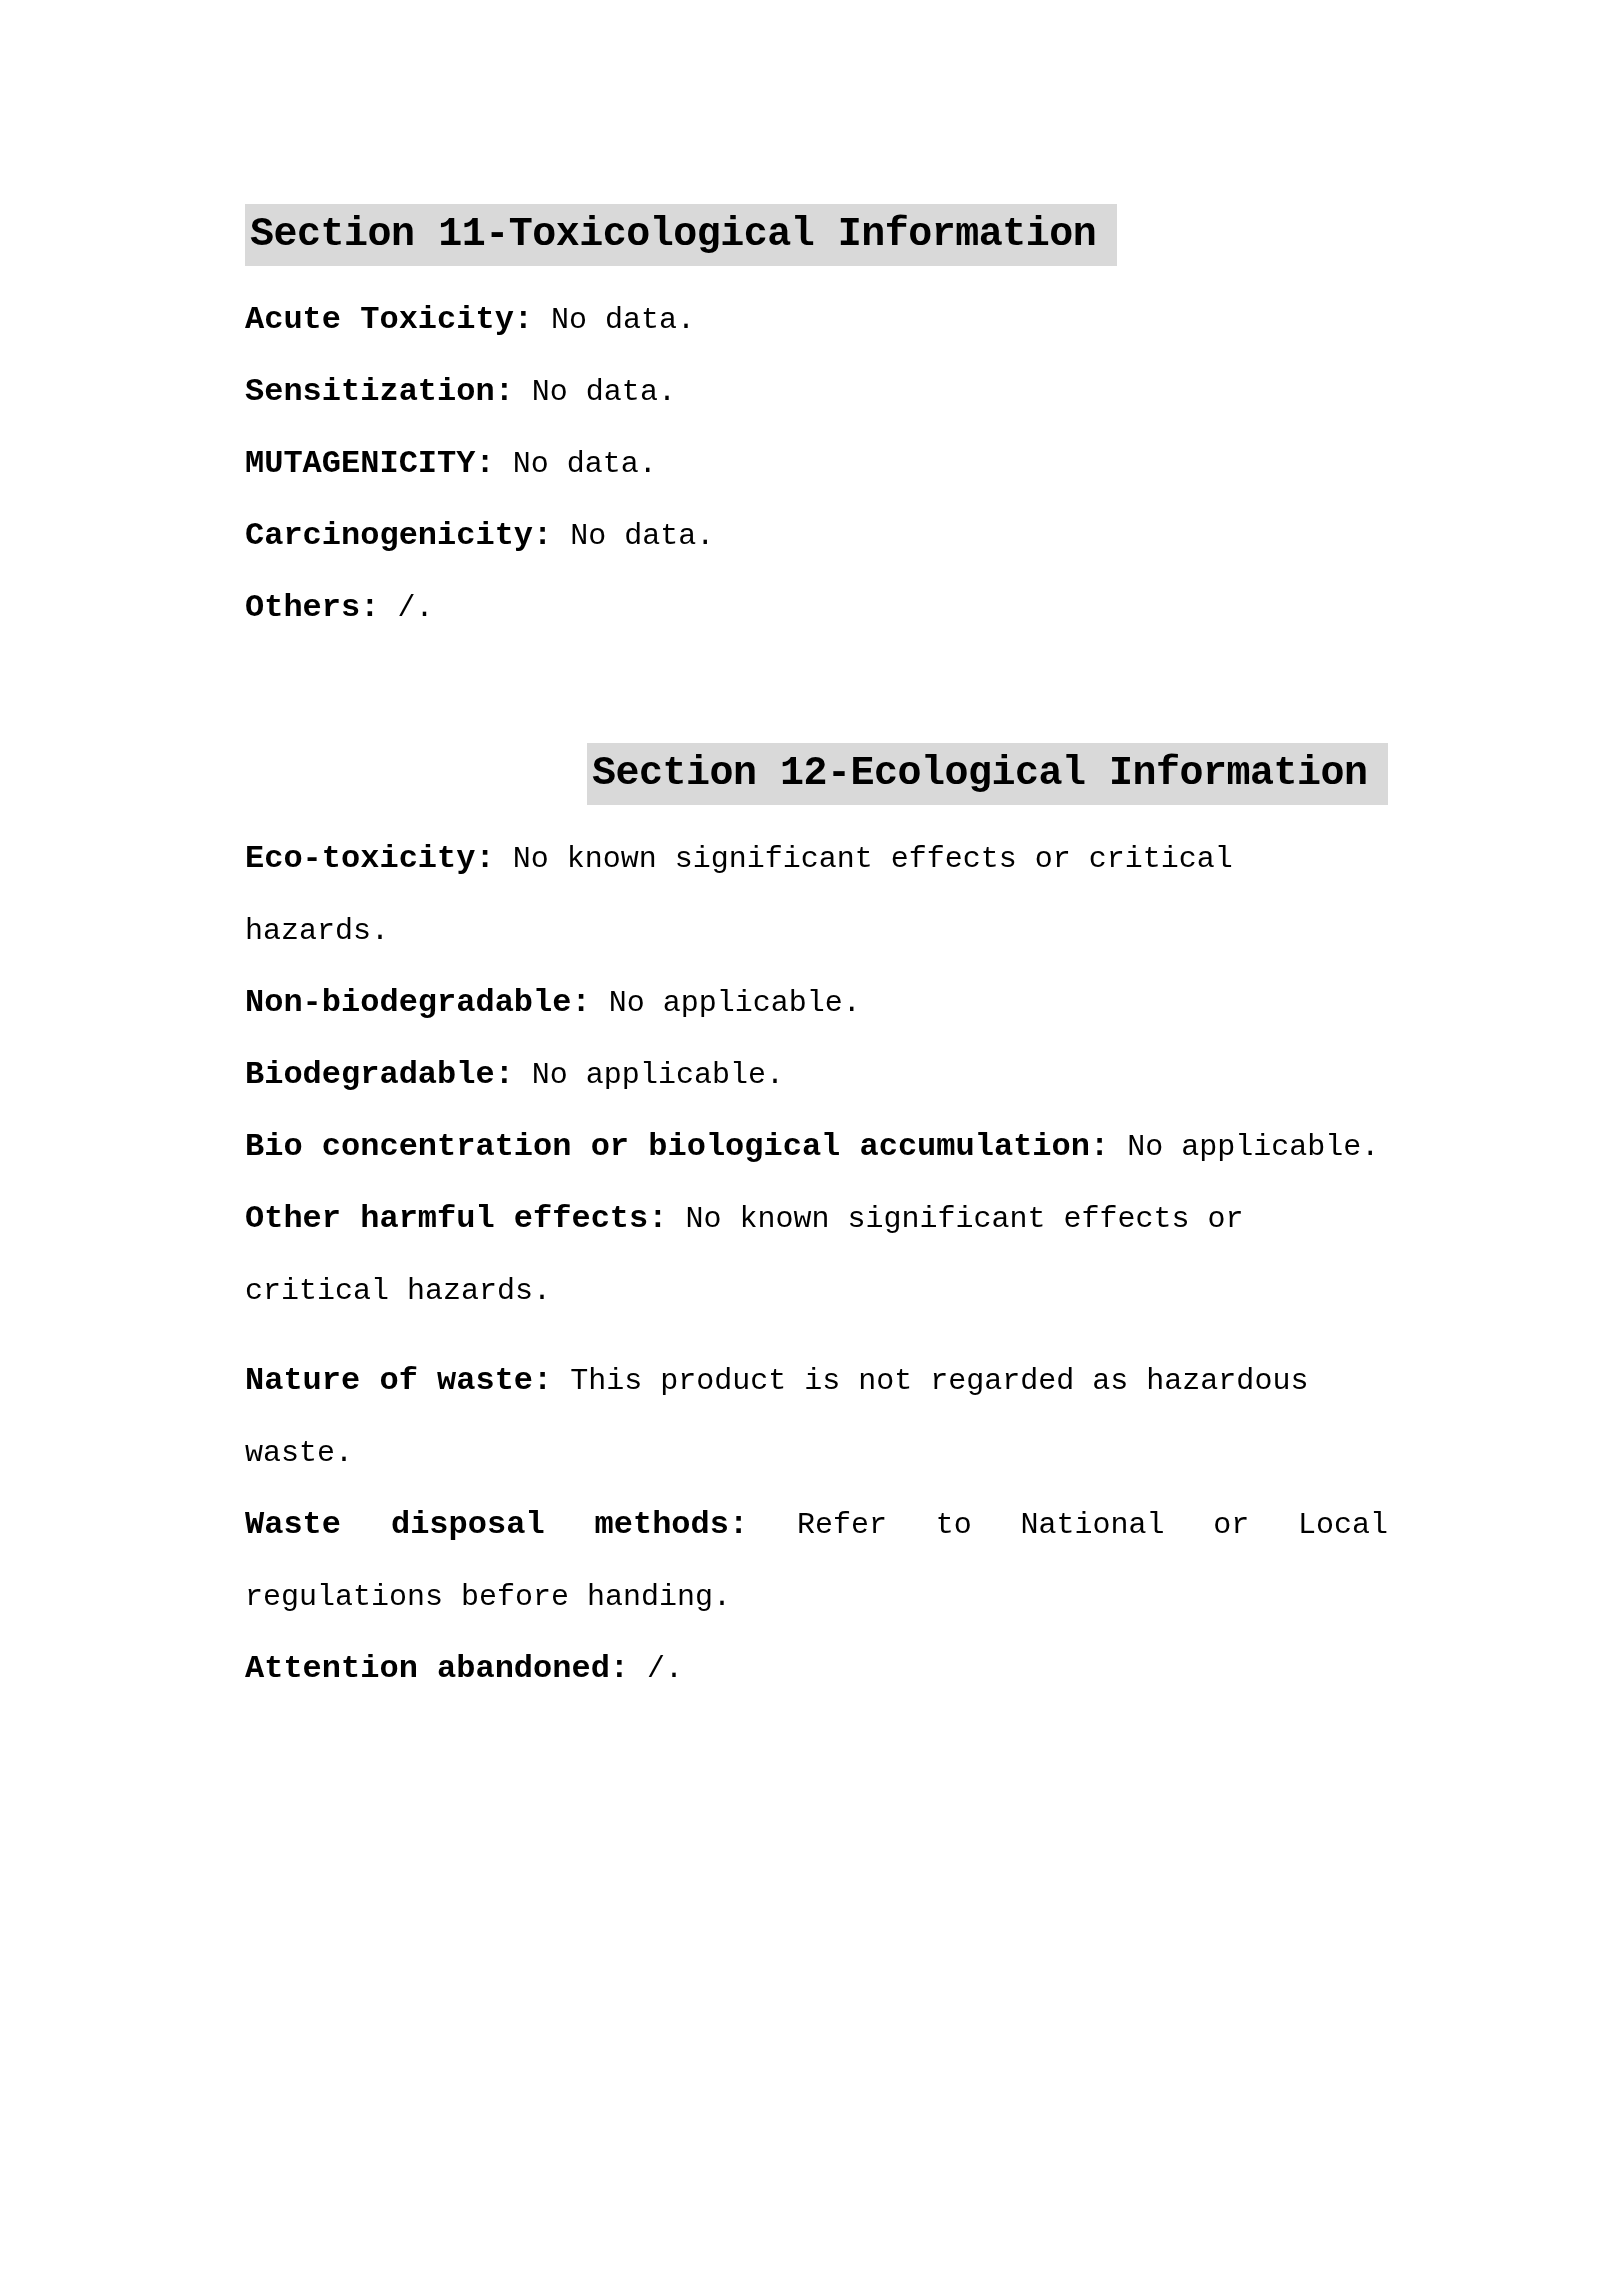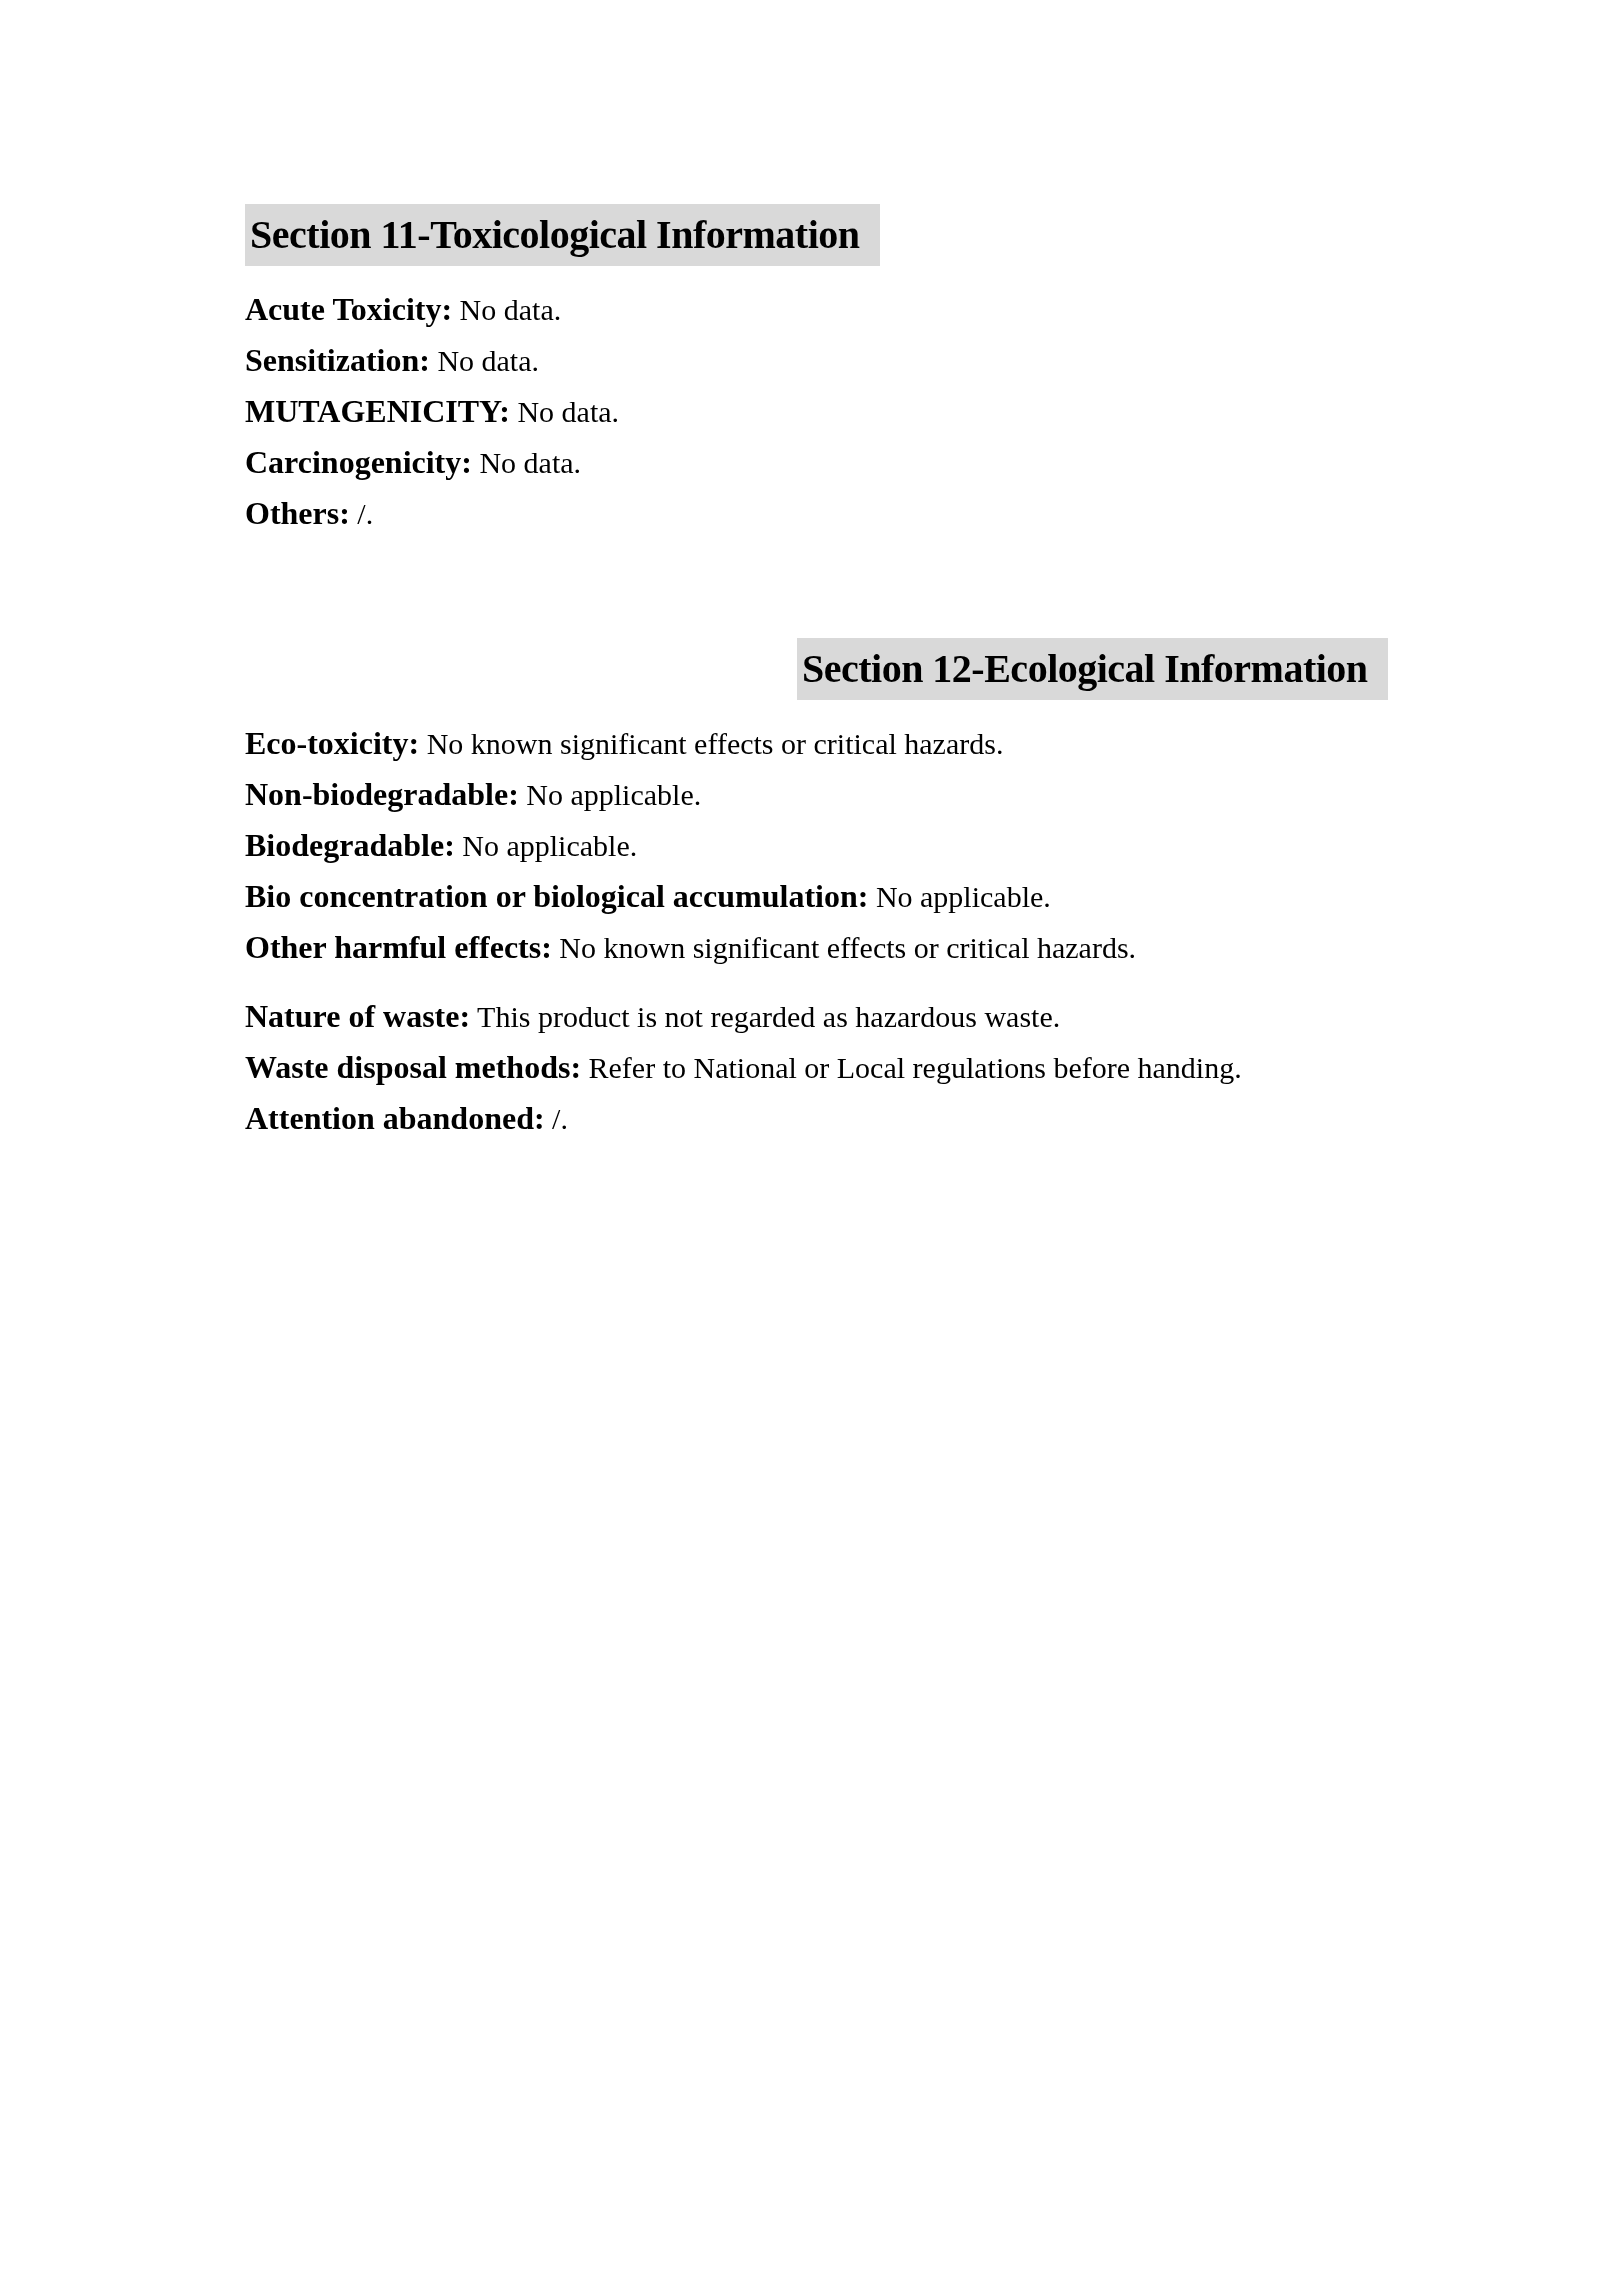--- a/index.html
+++ b/index.html
@@ -6,21 +6,21 @@
     margin: 0;
     padding: 0;
     background: #ffffff;
   }
   .page {
     position: relative;
     width: 1623px;
     height: 2295px;
     background: #ffffff;
     color: #000000;
-    font-family: Liberation Serif, serif;
+    font-family: Liberation Mono, monospace;
     overflow: hidden;
     box-sizing: border-box;
   }
   .content {
     box-sizing: border-box;
     padding: 0 235px 0 245px;
   }
   .sec-title {
     margin: 0;
     font-size: 40px;
@@ -45,21 +45,21 @@
   .sec-title.last {
     margin-top: 106px;
   }
   .items {
     margin-top: 18px;
   }
   .item {
     margin: 0;
     font-size: 30px;
     font-weight: 400;
-    line-height: 50px;
+    line-height: 72px;
   }
   .item .field-label {
     font-size: 32px;
     font-weight: 700;
   }
   .item.justify {
     text-align: justify;
   }
 </style>
 </head>

